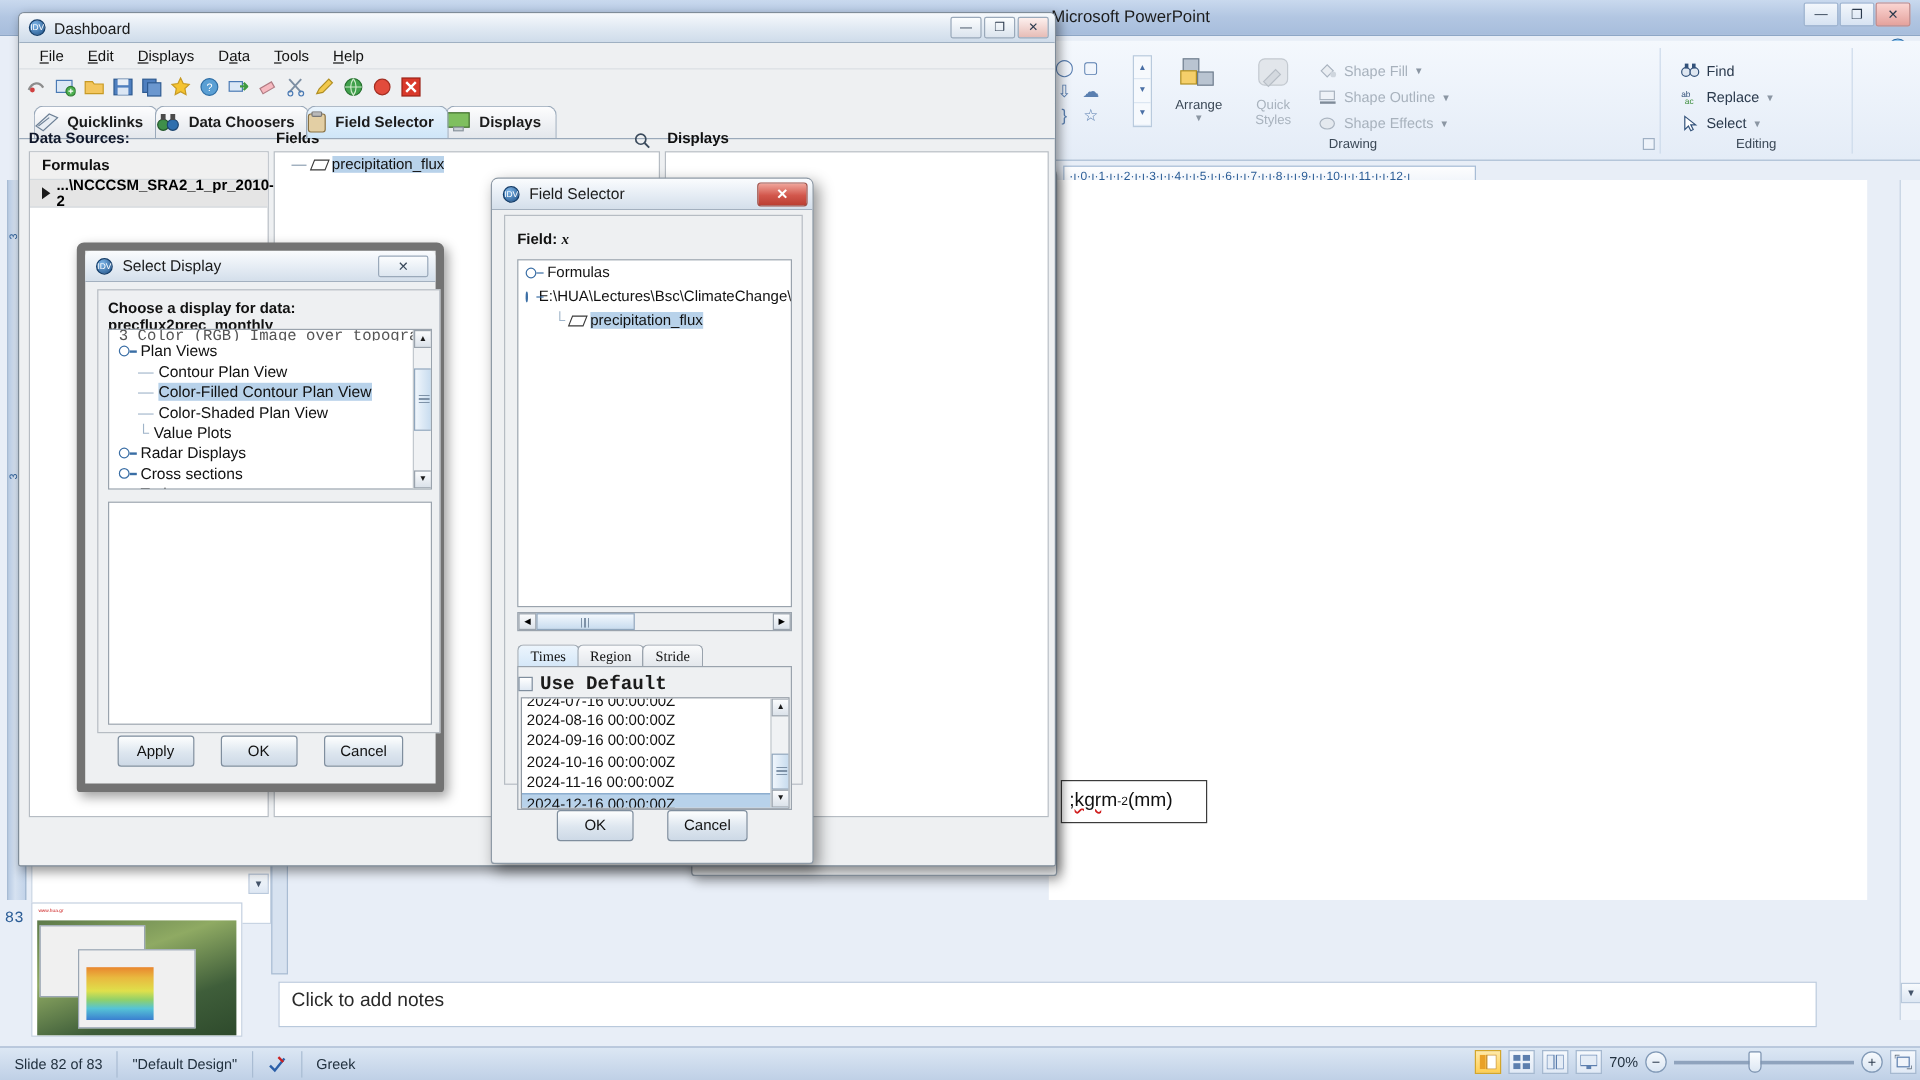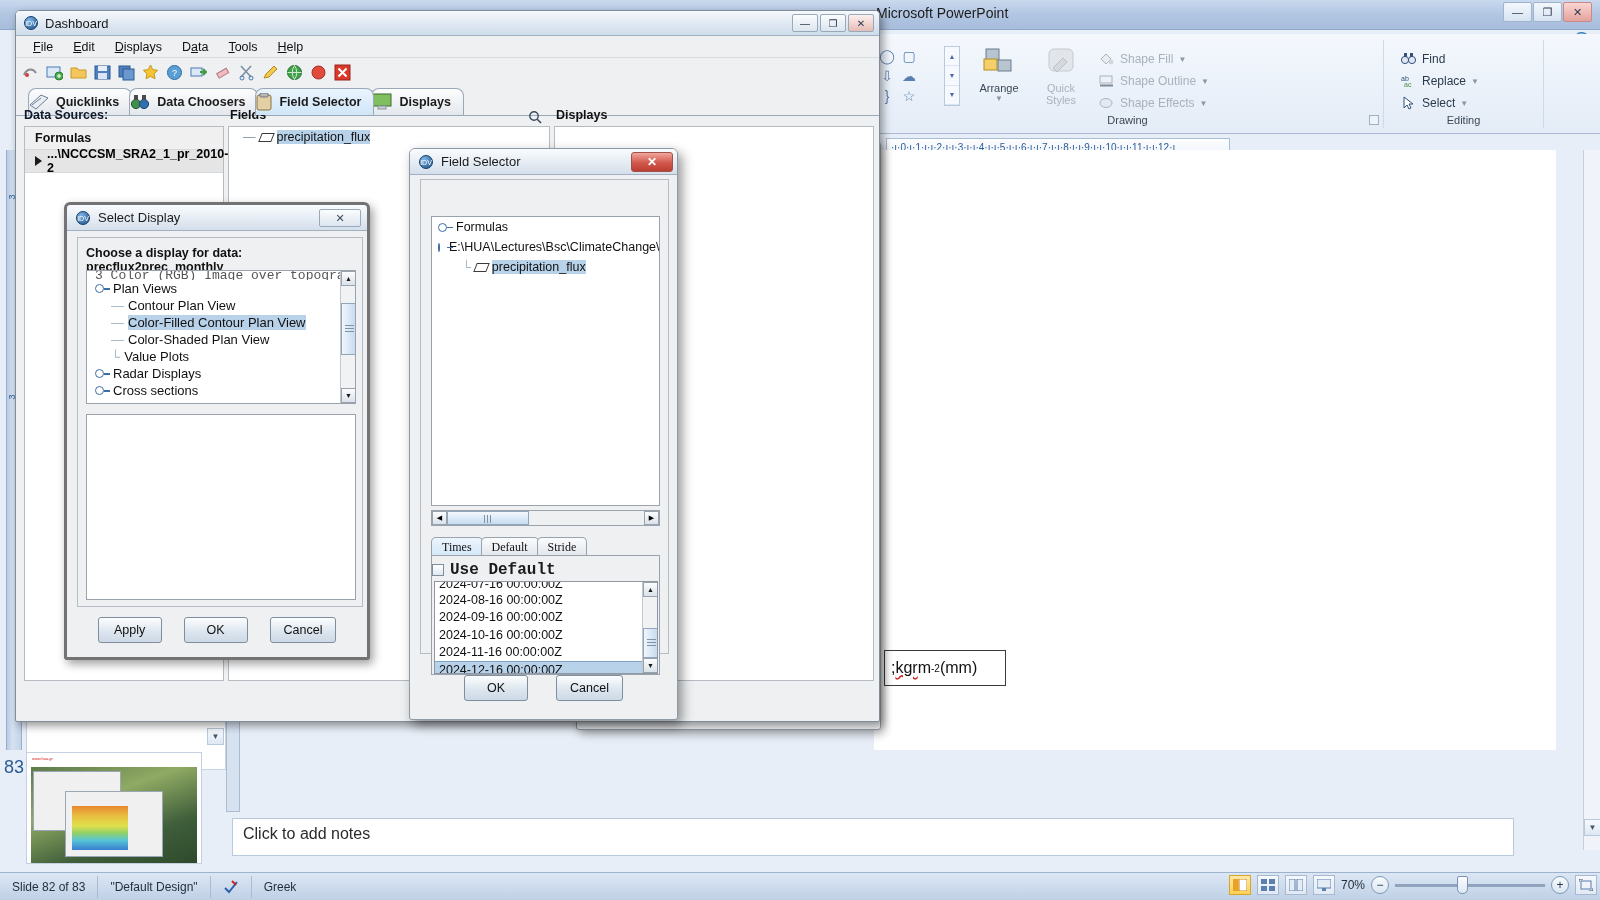--- a/index.html
+++ b/index.html
@@ -87,21 +87,21 @@
   }
   .sup { font-size:10px; vertical-align:super; }
   .squiggle { text-decoration:underline; text-decoration-style:wavy; text-decoration-color:#d02020; }
 
   #notes-pane {
     position:absolute; left:232px; top:818px; width:1282px; height:38px;
     background:#fff; border:1px solid #b9c9dc;
     font-size:16px; color:#2a2a2a; padding:6px 0 0 10px;
   }
   #thumb-pane { position:absolute; left:0; top:712px; width:228px; height:144px; }
-  #thumb-num { position:absolute; left:4px; top:45px; font-size:18px; color:#2a5c96; }
+  #thumb-num { position:absolute; left:4px; top:45px; font-size:13px; color:#2a5c96;font-family:Liberation Mono, monospace; }
   #thumb-slide {
     position:absolute; left:26px; top:40px; width:176px; height:112px;
     background:#fff; border:1px solid #c4d0e0; overflow:hidden;
   }
   #thumb-img { position:absolute; left:4px; top:14px; width:166px; height:96px;
     background:linear-gradient(160deg,#5d7a4a,#8faa63 35%,#3f5e3a 70%,#2e4a2c);
   }
   #thumb-red { position:absolute; left:5px; top:3px; font-size:4px; color:#cc1b1b; }
   .thumb-inner-win { position:absolute; background:#f0f0f0; border:1px solid #9aa6b3; }
   .thumb-contour { position:absolute; background:linear-gradient(to bottom,#e9862e 0%,#e9b93f 20%,#dfe04b 45%,#8fd06a 62%,#56c4d6 78%,#3a7fd0 100%); }
@@ -183,21 +183,21 @@
   #db-statusbar { position:absolute; left:0; bottom:0; width:865px; height:26px; background:#eef0f2; border-top:1px solid #c2c8cf;
     display:flex; align-items:center; }
   #db-clock { margin-left:18px; padding:2px 10px; border:1px solid #b6bcc3; background:#f6f7f8; font-size:12px; color:#111; font-weight:bold;}
   #db-progress { margin-left:4px; flex:1; height:18px; border:1px solid #b6bcc3; background:#fafbfc; margin-right:130px;}
   #db-grip { position:absolute; right:12px; bottom:4px; width:80px; height:14px;
     background:repeating-linear-gradient(to right,#9aa4af 0 1.5px,transparent 1.5px 3.5px); }
 
   
   #select-display {
     position:absolute; left:64px; top:202px; width:306px; height:458px;
-    background:#eef0f2; border:3px solid #737373; border-radius:6px 6px 3px 3px;
+    background:#eef0f2; border:7px solid #737373; border-radius:6px 6px 3px 3px;
     box-shadow:3px 4px 10px rgba(0,0,0,0.38);
   }
   .dlg-title {
     height:26px; border-radius:5px 5px 0 0; display:flex; align-items:center; gap:8px; padding-left:9px;
     background:linear-gradient(to bottom,#fafcfe,#e5ecf4 55%,#d4dfeb); border-bottom:1px solid #a3b0bf;
     font-size:13px; color:#1b1b1b;
   }
   .dlg-x-plain { position:absolute; right:6px; top:4px; width:42px; height:18px; border:1px solid #9aa9ba;
       background:linear-gradient(to bottom,#fbfdfe,#dde6f0); display:flex; align-items:center; justify-content:center;
       font-size:11px; color:#3a4a5c; border-radius:2px; }
@@ -724,20 +724,23 @@
 </div>
 
 <div id="field-selector">
   <div class="dlg-title">
     <span class="idv-logo">IDV</span>
     <span>Field Selector</span>
     <div class="dlg-x-red">✕</div>
   </div>
 
   <div id="fs-panel">
+    <div id="fs-fieldlabel">
+      <span>Field: </span><i>x</i>
+    </div>
 
     <div id="fs-tree">
       <div class="tree-row" style="padding-left:6px;">
         <span class="knob"></span>
         <span style="margin-left:5px;">Formulas</span>
       </div>
       <div class="tree-row" style="padding-left:6px; white-space:nowrap;">
         <span class="knob"></span>
         <span style="margin-left:5px;">E:\HUA\Lectures\Bsc\ClimateChange\Lab</span>
       </div>
@@ -751,21 +754,21 @@
     <div id="fs-hscroll">
       <div class="hs-btn">◀</div>
       <div class="hs-thumb" style="width:82px;">
           <span class="hs-grip"></span>
         </div>
       <div class="hs-btn" style="margin-left:auto;">▶</div>
     </div>
 
     <div id="fs-tabs">
       <div class="minitab active">Times</div>
-      <div class="minitab">Default</div>
+      <div class="minitab">Region</div>
       <div class="minitab">Stride</div>
     </div>
 
     <div id="fs-tabbody">
       <div class="usedefault">
         <span class="chk"></span>
         <span>Use Default</span>
       </div>
 
       <div id="fs-times">

